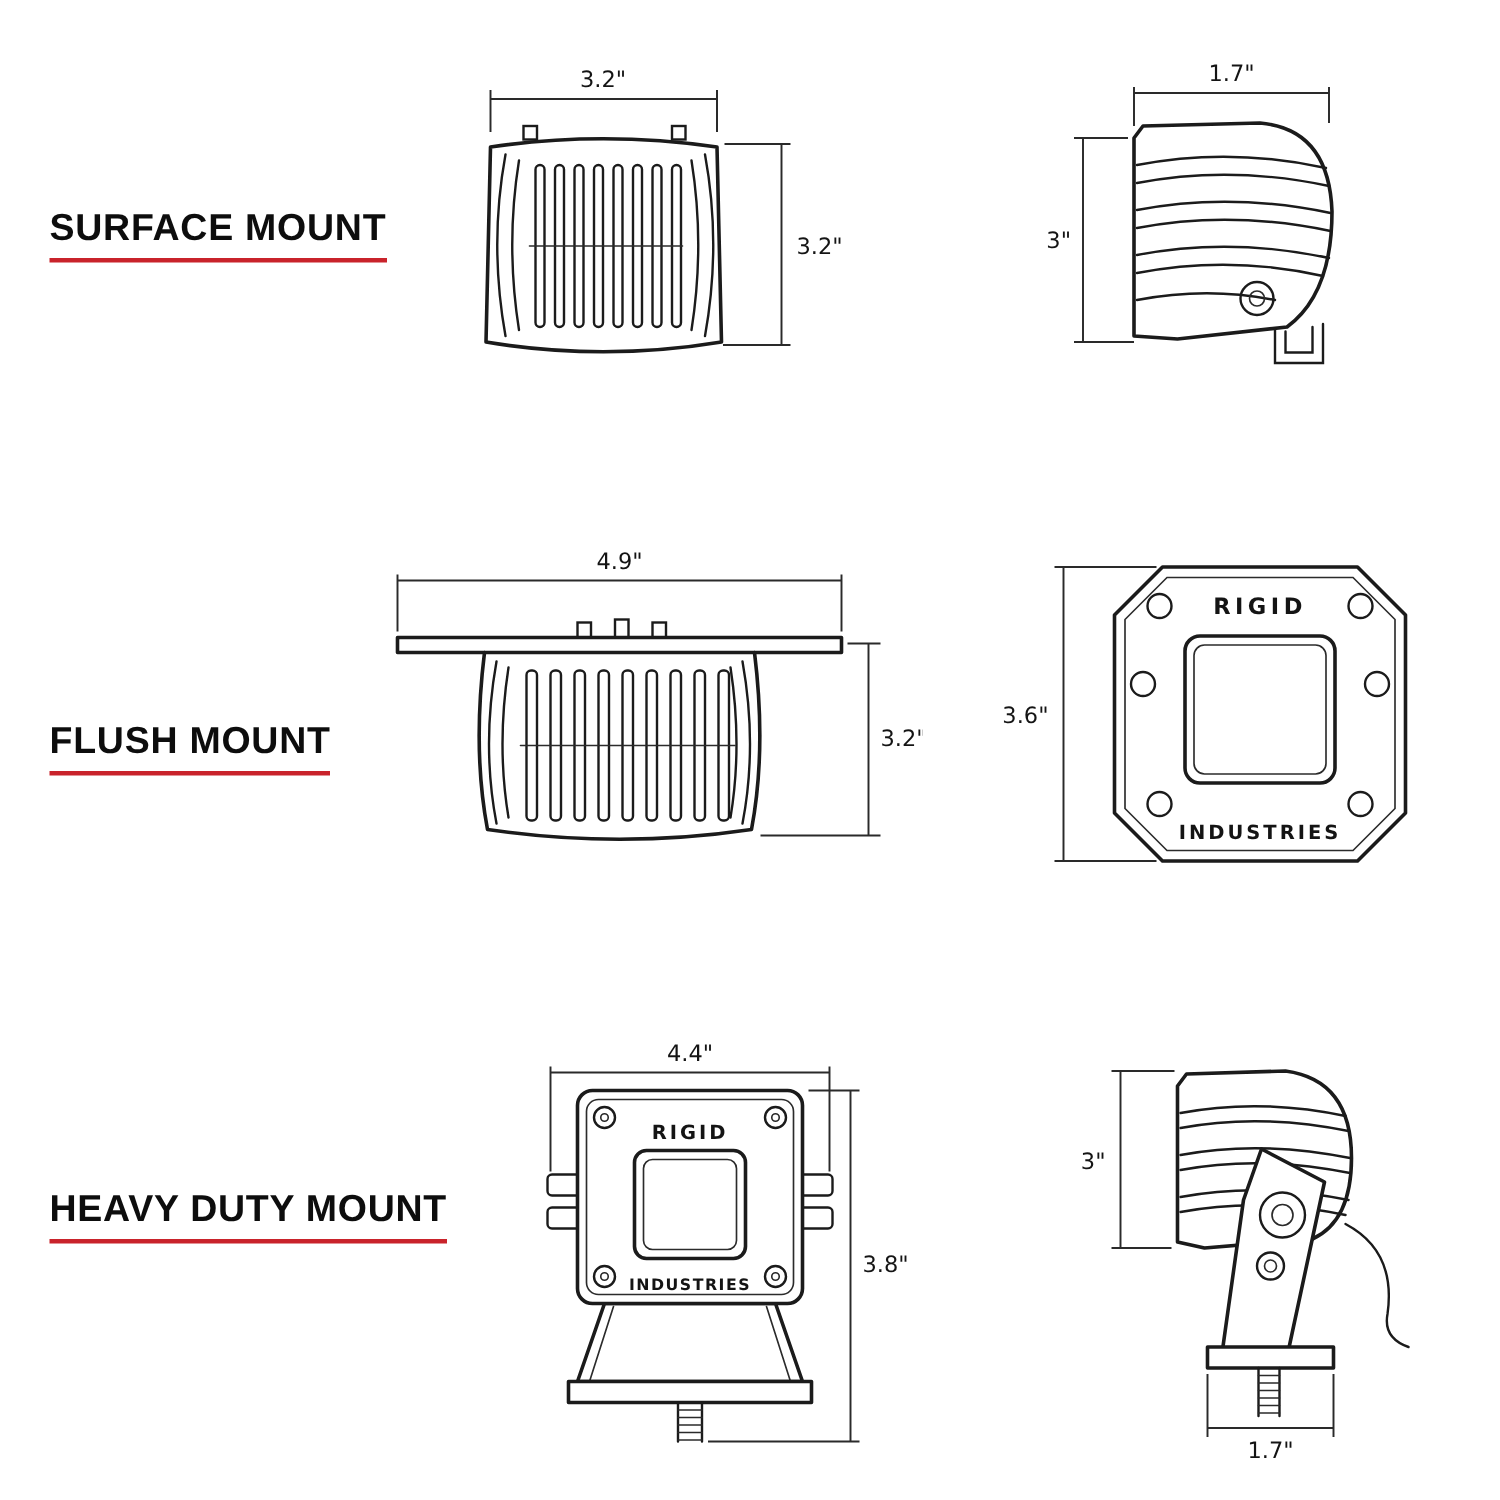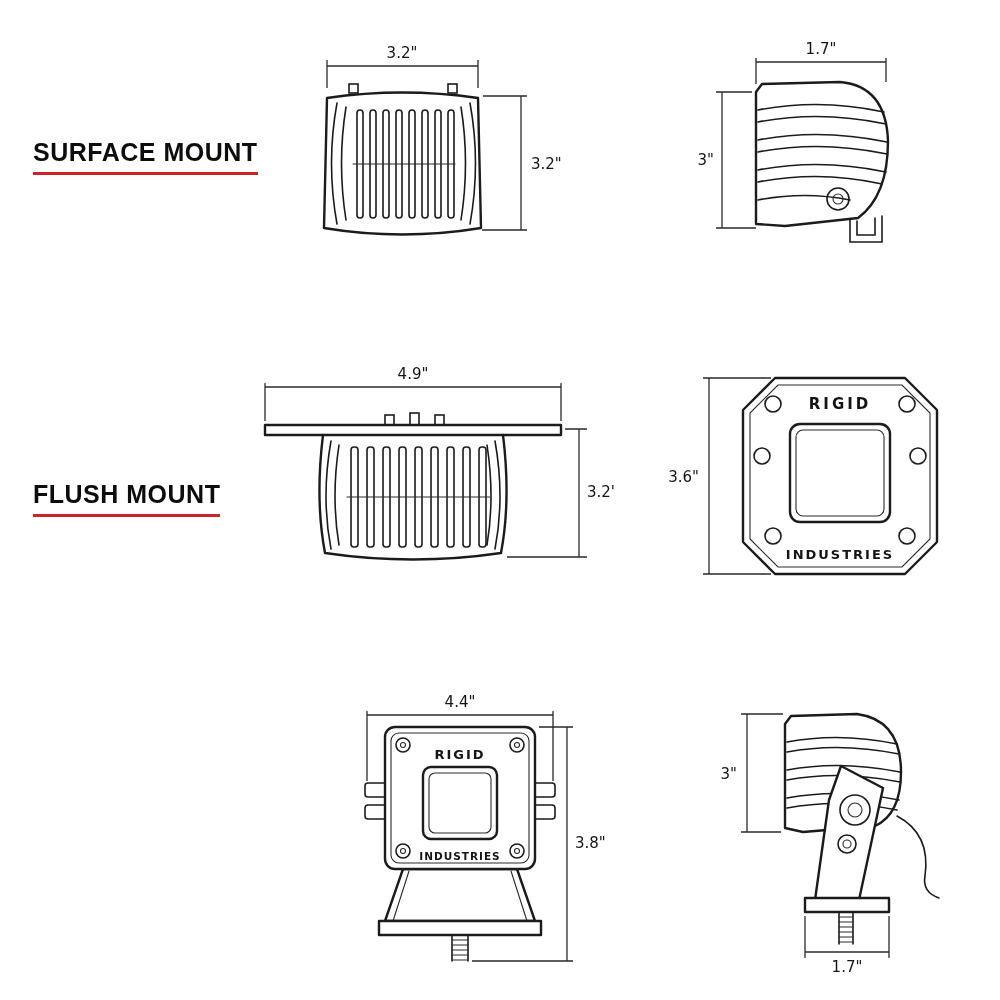--- a/index.html
+++ b/index.html
@@ -21,20 +21,21 @@
   .brandtext{font-family:"DejaVu Sans",sans-serif;font-weight:bold;fill:#141414;}
   .solid{fill:#ffffff;stroke:#1b1b1b;stroke-width:2.4;stroke-linejoin:round;}
 </style>
 </head>
 <body>
 
 <div id="canvas">
 
   <div class="mount-label" style="top:480px">FLUSH MOUNT</div>
   <div class="mount-label" style="top:138px">SURFACE MOUNT</div>
+  <div class="mount-label" style="top:792px">HEAVY DUTY MOUNT</div>
 
   <svg class="drawing" style="left:265px;top:38px" width="300" height="220" viewBox="0 0 300 220">
 
     <path class="dim" d="M62 50 L62 22 M213 50 L213 22"></path>
     <path class="dim" d="M62 28 L213 28"></path>
     <text class="dimtext" x="137" y="20" text-anchor="middle">3.2"</text>
 
     <path class="dim" d="M218 58 L262 58 M217 192 L262 192"></path>
     <path class="dim" d="M256 58 L256 192"></path>
     <text class="dimtext" x="266" y="131" text-anchor="start">3.2"</text>

